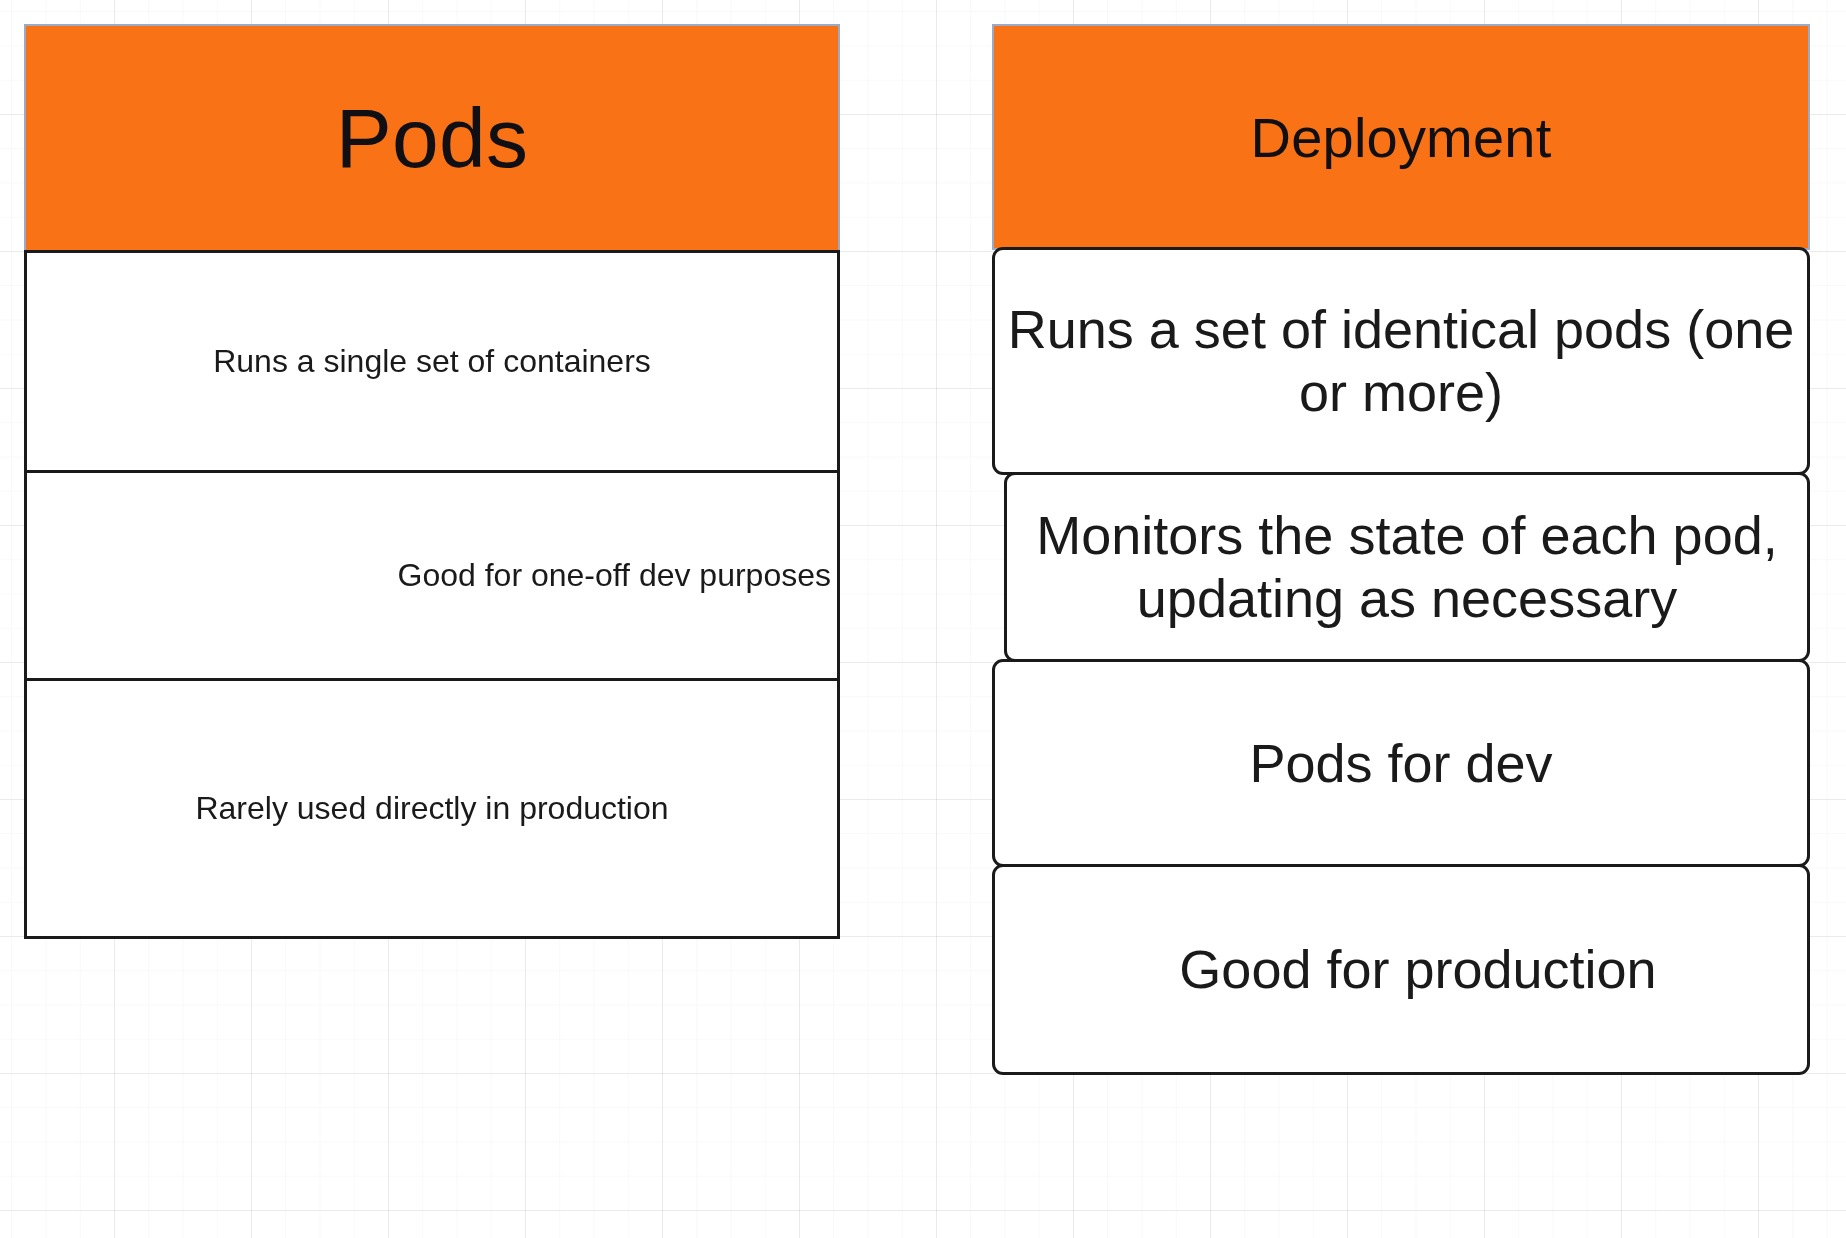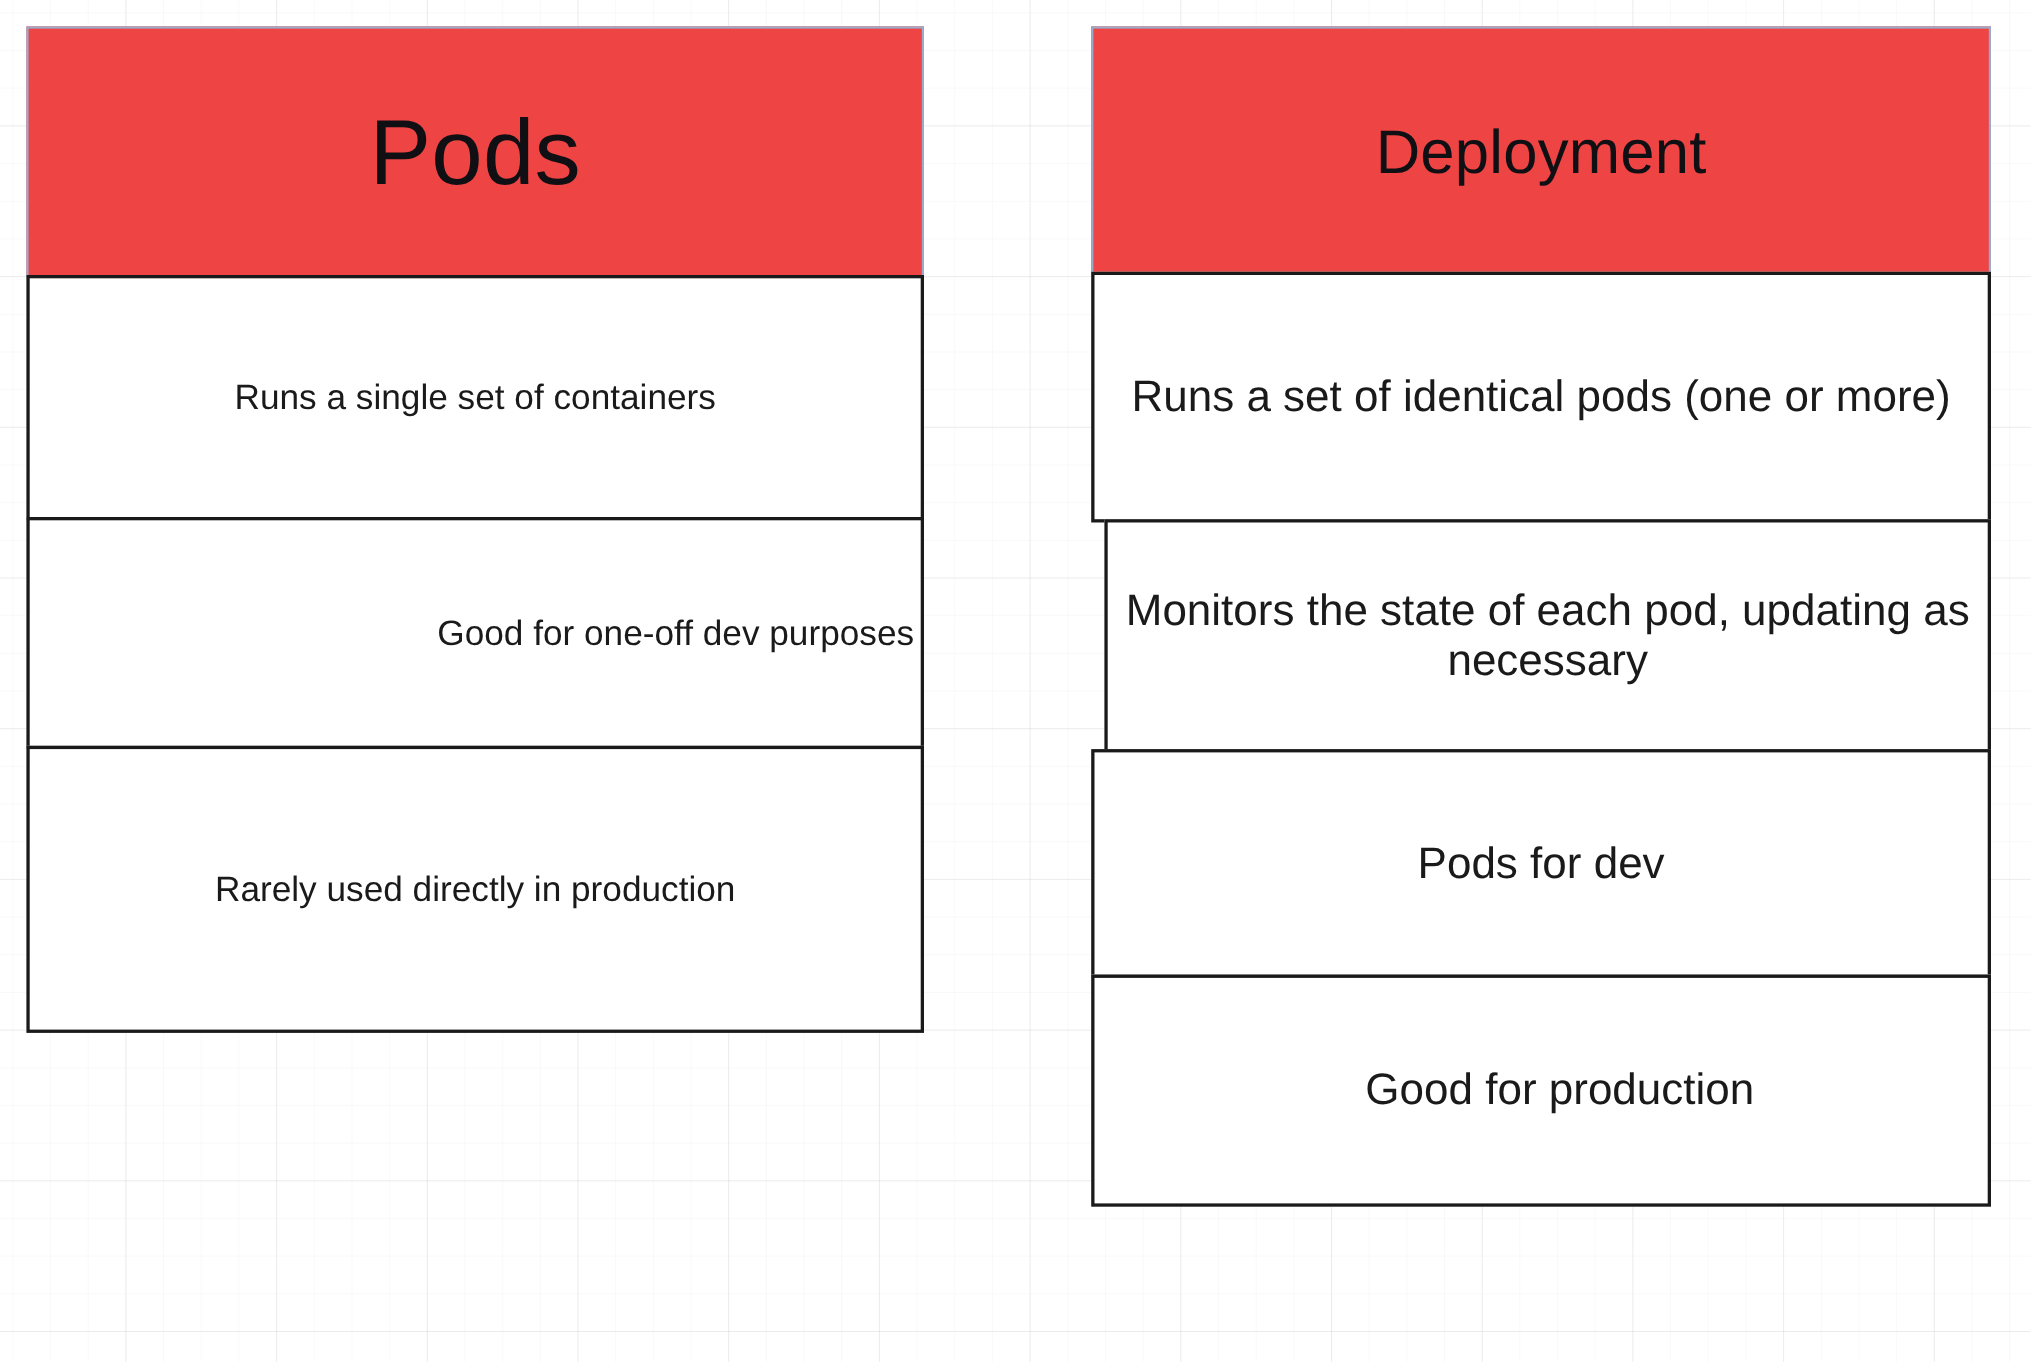--- a/index.html
+++ b/index.html
@@ -47,21 +47,21 @@
     z-index: 1;
   }
 
   .table-card {
     position: absolute;
     box-sizing: border-box;
   }
 
   .table-header {
     box-sizing: border-box;
-    background-color: #ef4444;
+    background-color: #f97316;
     border: 2px solid #9aabc9;
     display: flex;
     align-items: center;
     justify-content: center;
     text-align: center;
     color: #0f0f14;
     font-weight: 400;
     letter-spacing: 0.2px;
   }
 
@@ -106,24 +106,25 @@
   #card-deployment {
     left: 992px;
     top: 24px;
     width: 818px;
   }
   #card-deployment .table-header {
     height: 226px;
     font-size: 56px;
   }
   #card-deployment .table-row {
-    font-size: 40px;
+    font-size: 54px;
+    border-radius: 11px;
   }
   #card-deployment .r0 { height: 228px; }
-  #card-deployment .r1 { height: 212px; margin-left: 12px; }
+  #card-deployment .r1 { height: 190px; margin-left: 12px; }
   #card-deployment .r2 { height: 208px; }
   #card-deployment .r3 { height: 211px; padding-left: 40px; }
 </style>
 </head>
 <body>
 
 <div id="grid-background"></div>
 
 <div class="canvas">
 

